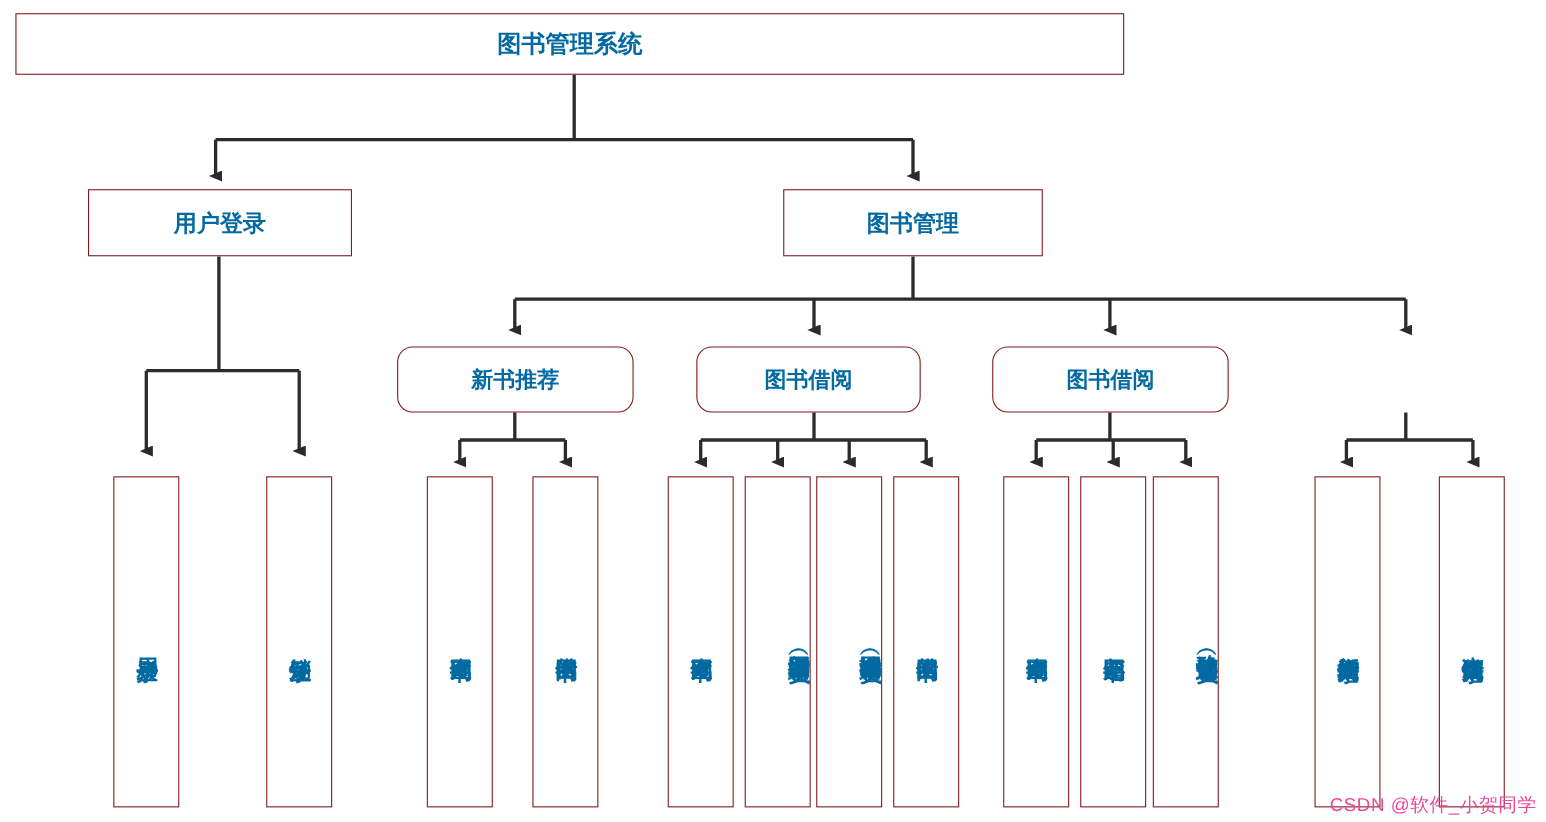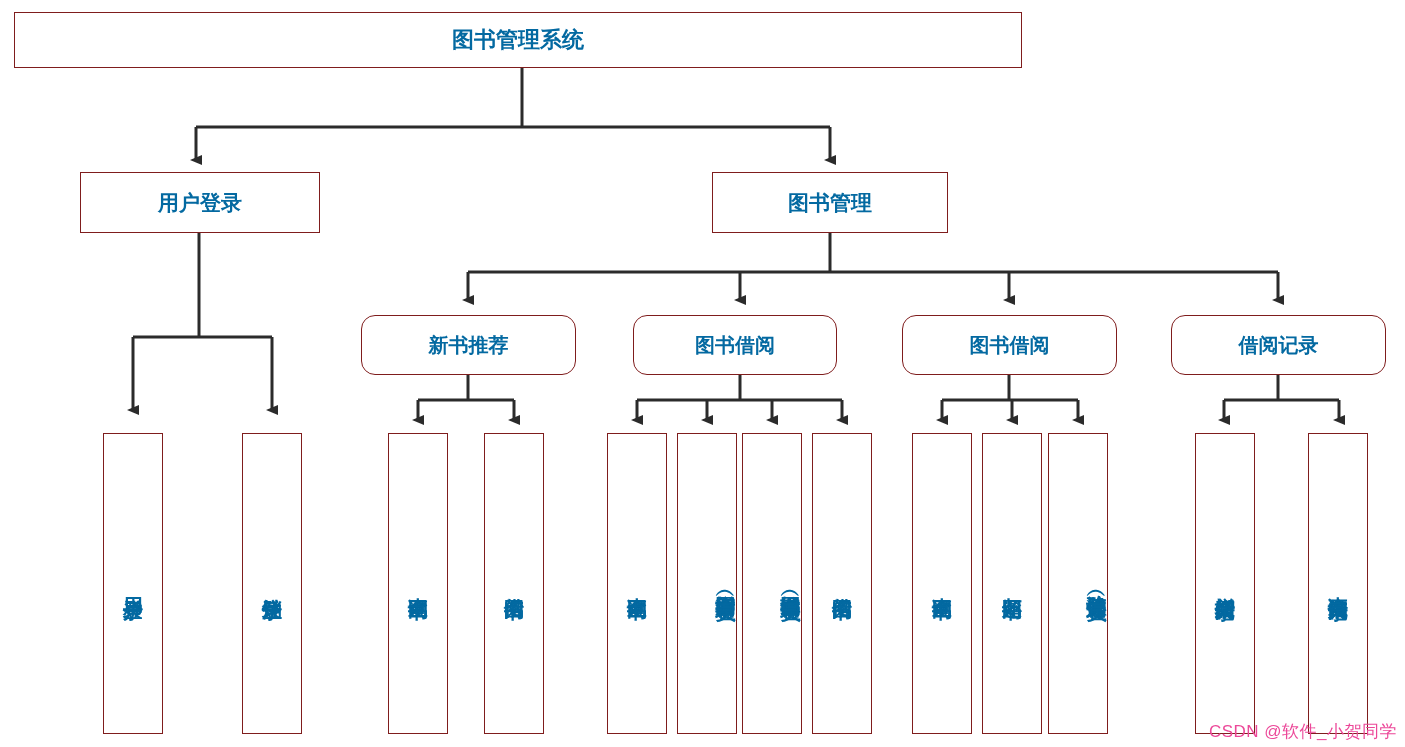--- a/index.html
+++ b/index.html
@@ -137,23 +137,20 @@
 
   <div class="node level3" style="left:361px; top:315px; width:215px; height:60px;">
     <span>新书推荐</span>
   </div>
   <div class="node level3" style="left:633px; top:315px; width:204px; height:60px;">
     <span>图书借阅</span>
   </div>
   <div class="node level3" style="left:902px; top:315px; width:215px; height:60px;">
     <span>图书借阅</span>
   </div>
-  <div class="node level3" style="left:1171px; top:315px; width:215px; height:60px;">
-    <span>借阅记录</span>
-  </div>
 
   <div class="node leaf" style="left:103px; top:433px; width:60px; height:301px;">
     <span>用户登录</span>
   </div>
   <div class="node leaf" style="left:242px; top:433px; width:60px; height:301px;">
     <span>注销登录</span>
   </div>
 
   <div class="node leaf" style="left:388px; top:433px; width:60px; height:301px;">
     <span>查询图书</span>

